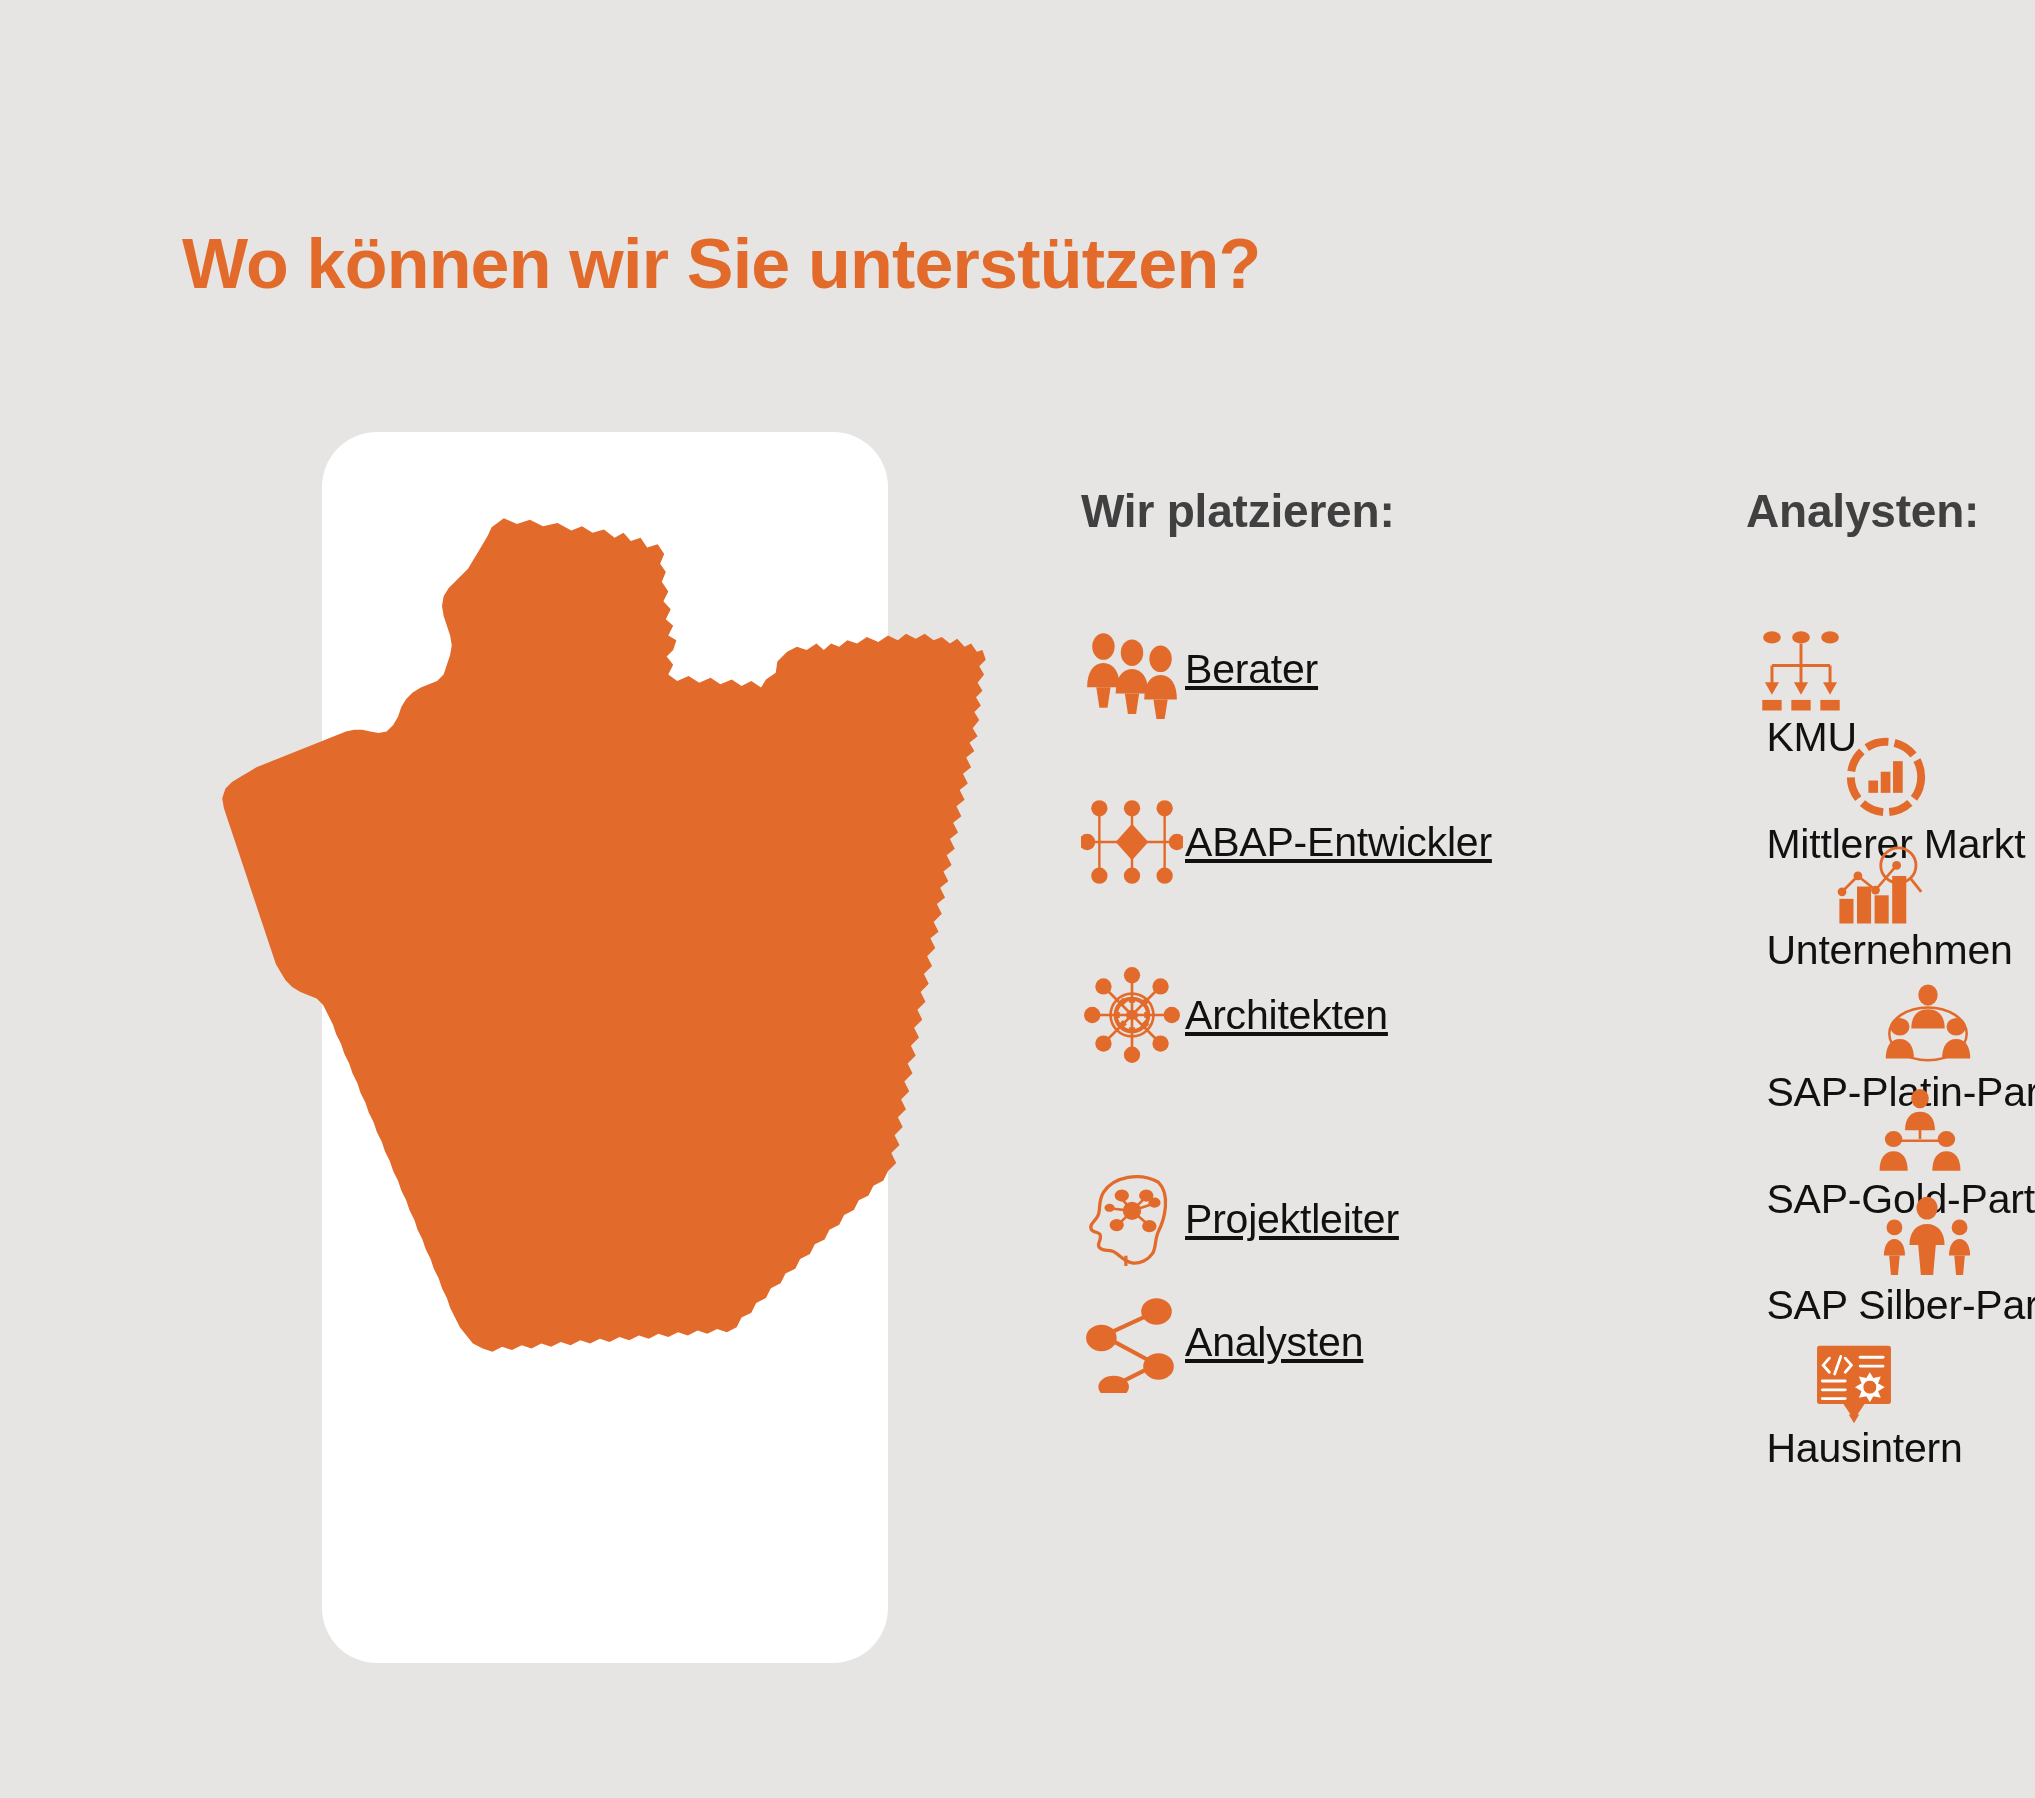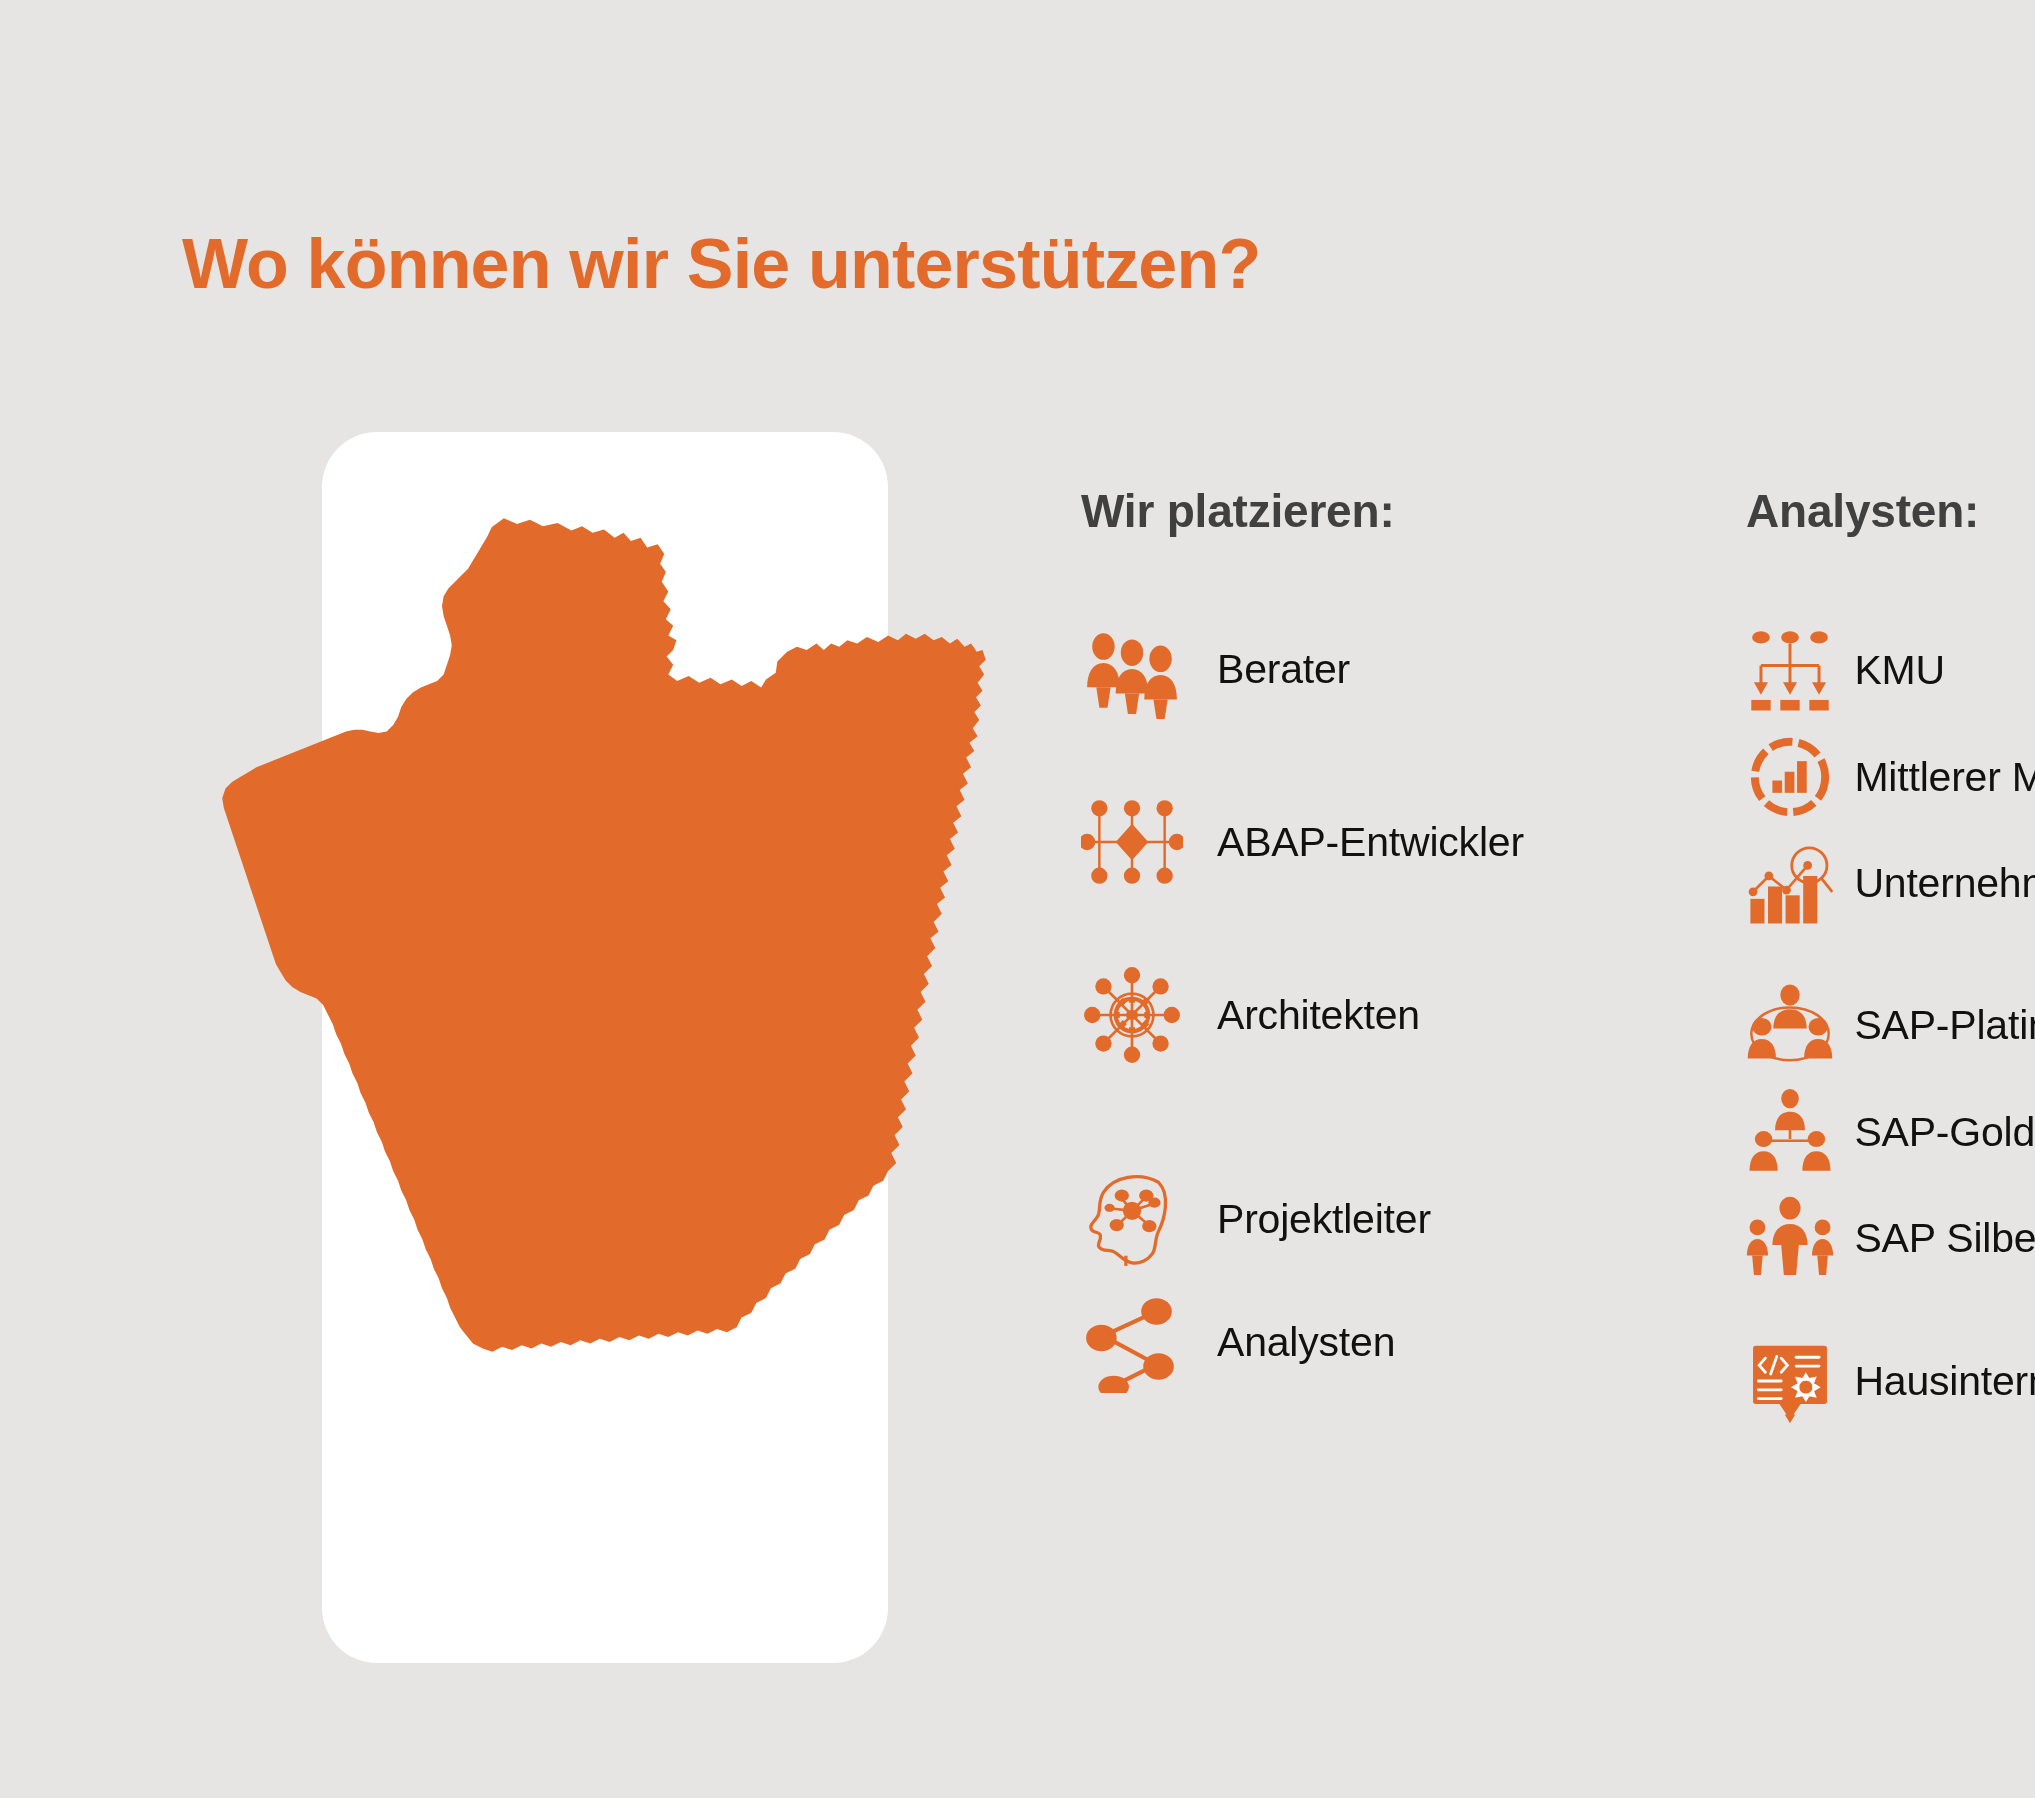--- a/index.html
+++ b/index.html
@@ -87,24 +87,24 @@
     letter-spacing: -0.2px;
   }
 
   
   #col-platzieren .row { left: 0; }
   #col-platzieren .row.r0 { top: 134px; }
   #col-platzieren .row.r1 { top: 307px; text-align: center; }
   #col-platzieren .row.r2 { top: 480px; }
   #col-platzieren .row.r3 { top: 684px; }
   #col-platzieren .row.r4 { top: 807px; }
-  #col-platzieren .row-label { margin-left: 34px; }
+  #col-platzieren .row-label { margin-left: 2px; text-decoration: underline; }
 
   
-  #col-sektoren .row { left: 0; }
+  #col-sektoren .row { left: 0; flex-direction: column; }
   #col-sektoren .row-icon { width: 88px; height: 88px; flex: 0 0 88px; }
   #col-sektoren .row.s0 { top: 142px; }
   #col-sektoren .row.s1 { top: 249px; }
   #col-sektoren .row.s2 { top: 355px; }
   #col-sektoren .row.s3 { top: 497px; }
   #col-sektoren .row.s4 { top: 604px; }
   #col-sektoren .row.s5 { top: 710px; }
   #col-sektoren .row.s6 { top: 853px; }
   #col-sektoren .row-label { margin-left: 20.4px; }
 </style>

